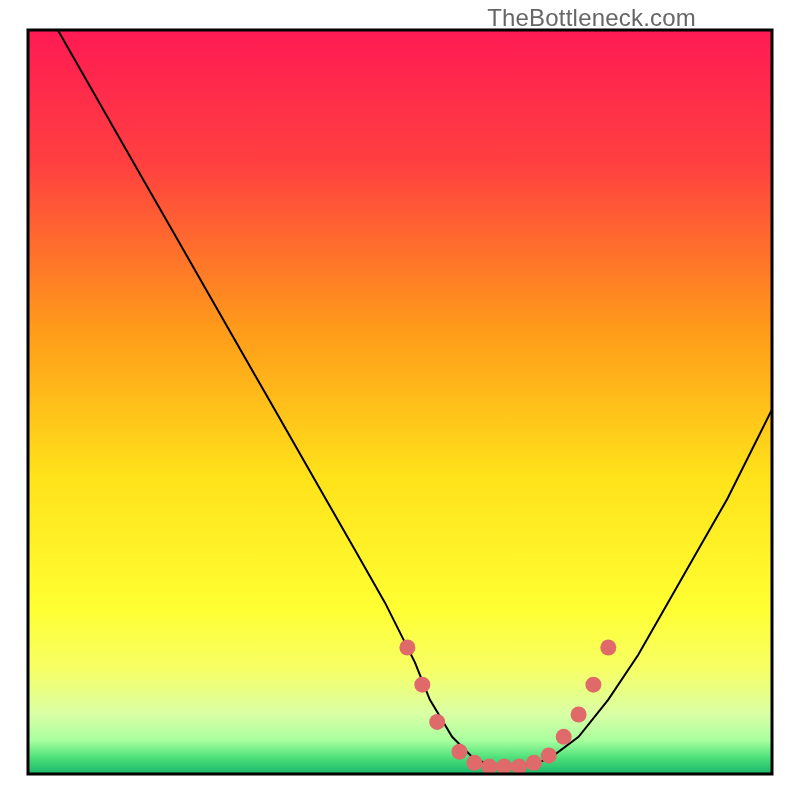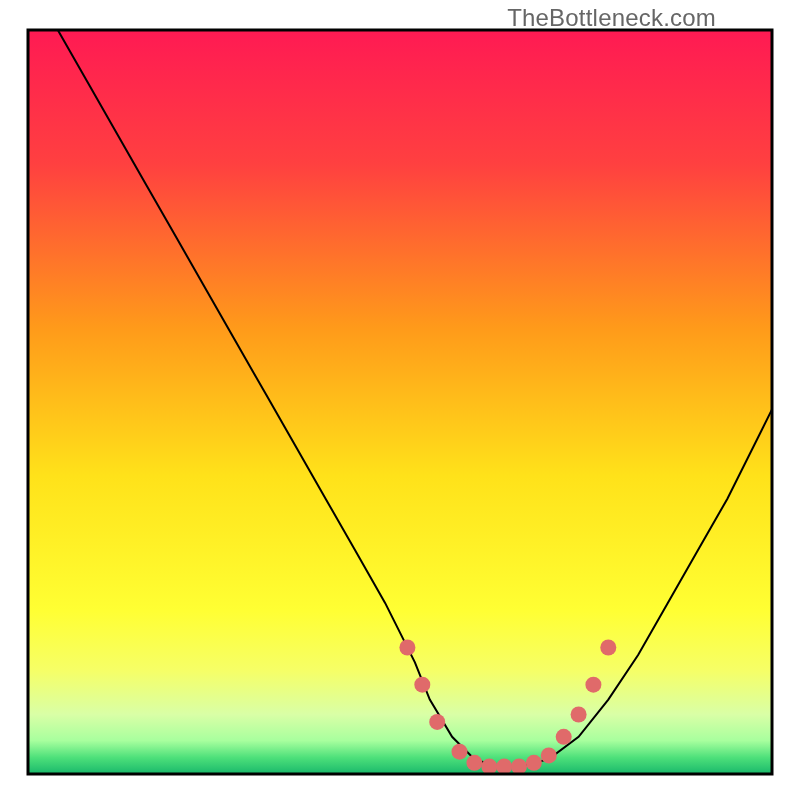--- a/index.html
+++ b/index.html
@@ -8,21 +8,20 @@
     background: #fff;
     width: 800px;
     height: 800px;
     overflow: hidden;
     font-family: Arial, Helvetica, sans-serif;
   }
   .stage {
     position: relative;
     width: 708px;
     height: 800px;
-    padding-left: 20px;
   }
   .watermark {
     position: absolute;
     top: 4px;
     right: 12px;
     font-size: 24px;
     font-weight: 500;
     color: #666;
     letter-spacing: 0.2px;
   }

